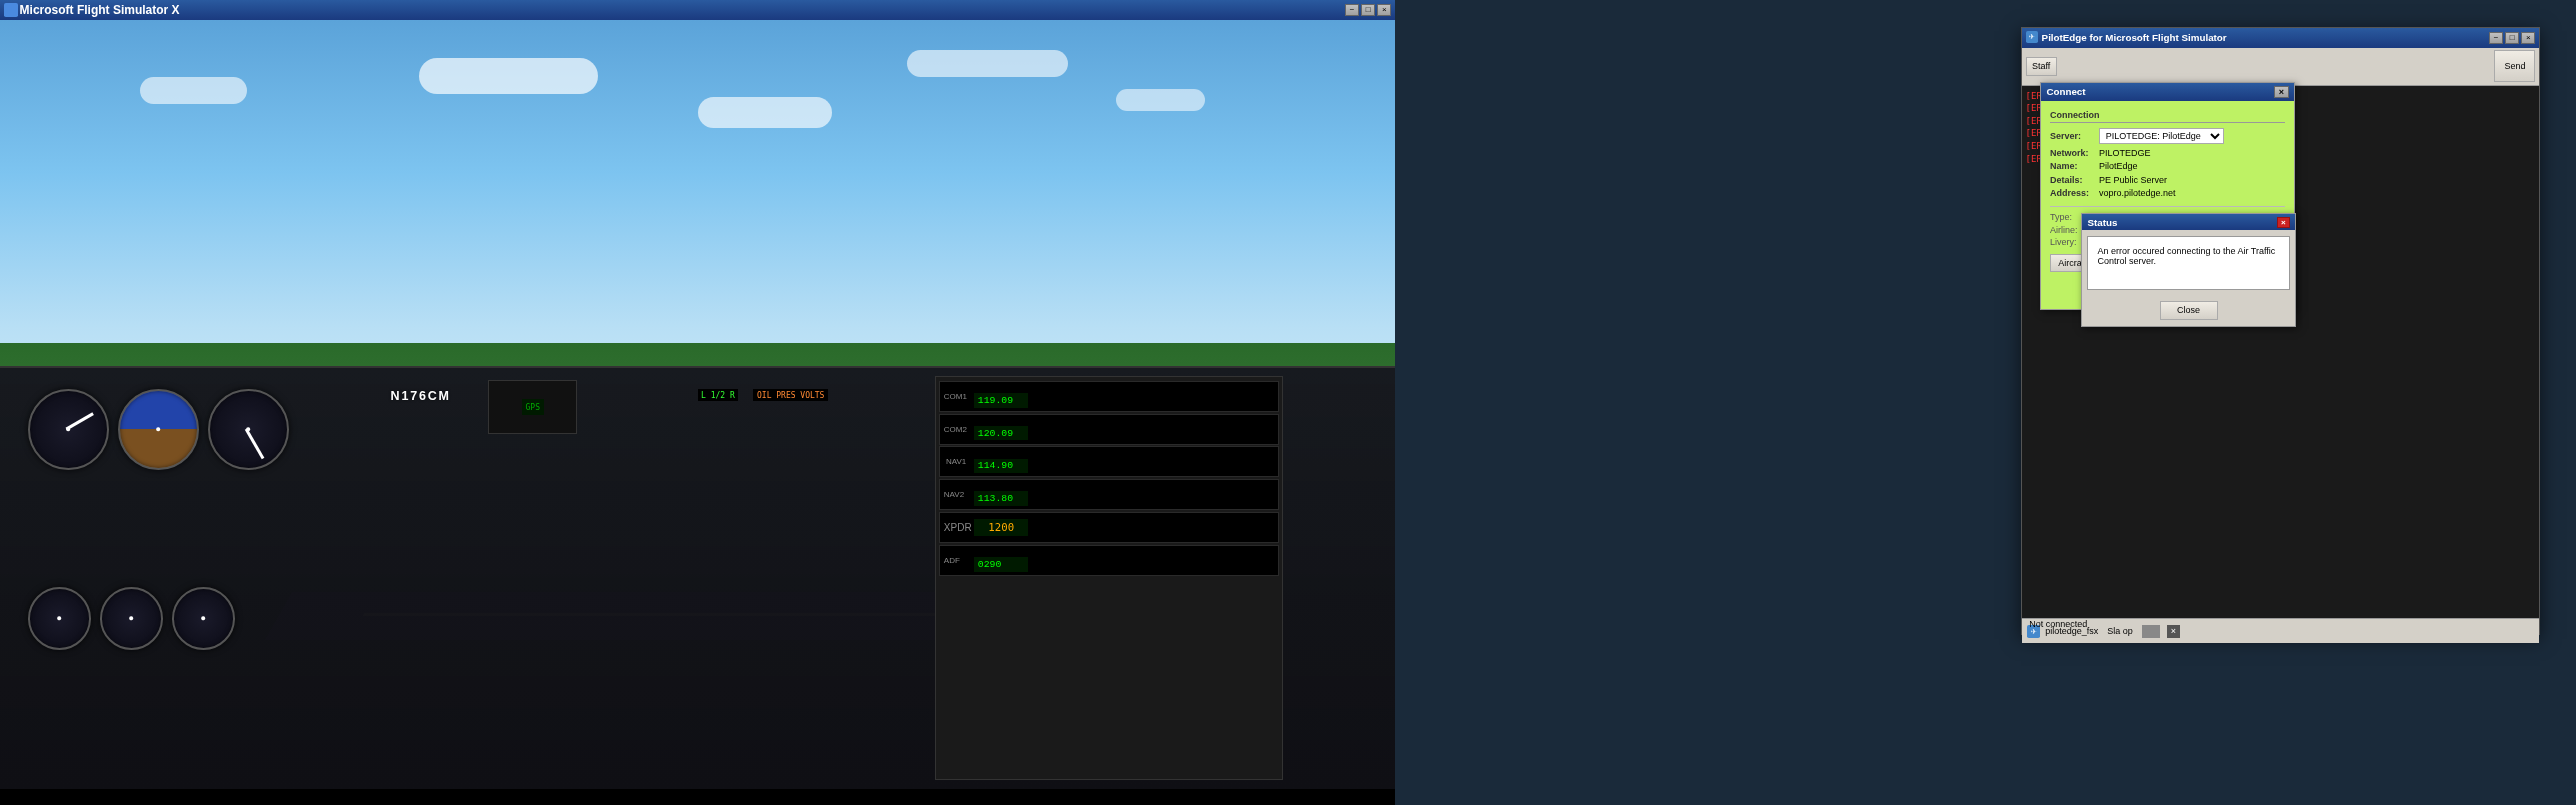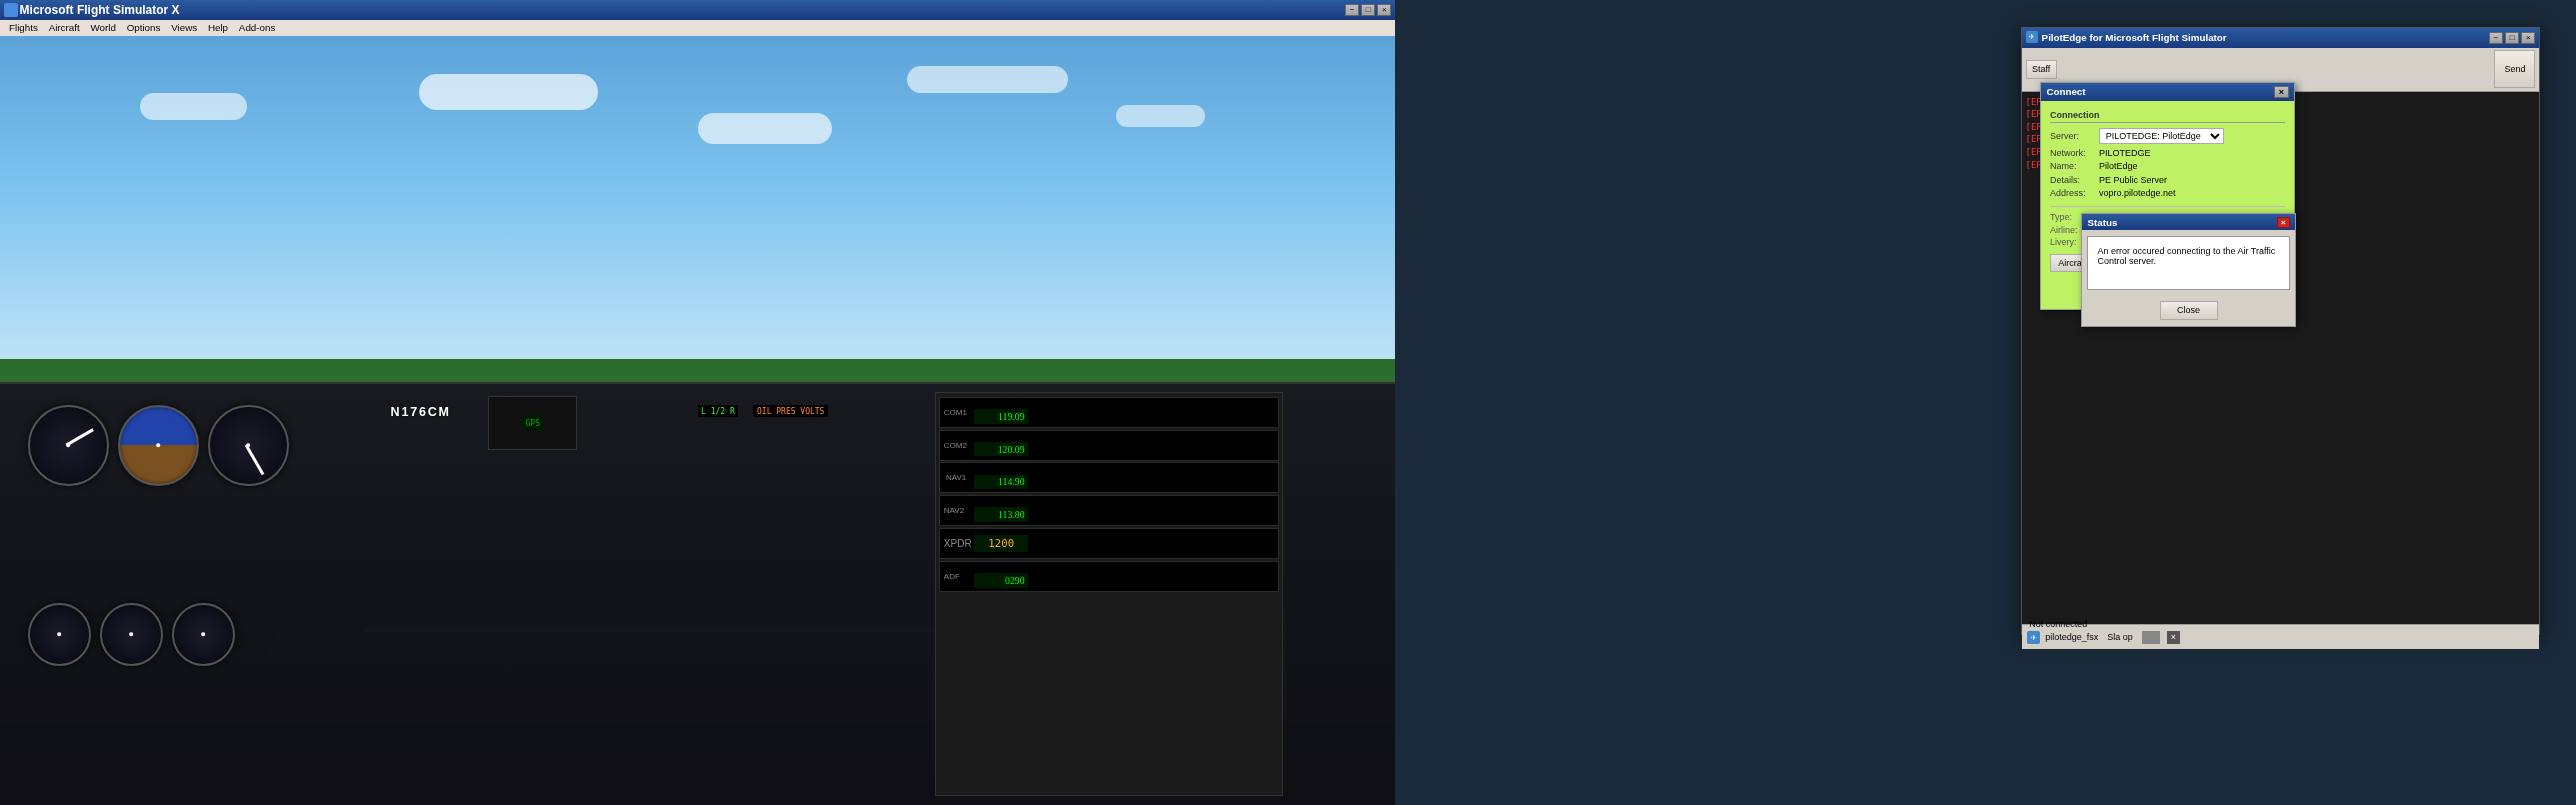--- a/index.html
+++ b/index.html
@@ -208,24 +208,24 @@
       display: flex;
       align-items: center;
       padding: 0 3.6px;
       gap: 8px;
     }
 
     .radio-display {
       background: #001a00;
       color: #00ff00;
       font-size: 9.8px;
-      font-family: Liberation Serif, serif;
+      font-family: Liberation Mono, monospace;
       padding: 1.8px 3.6px;
       min-width: 54px;
-      text-align: right;
+      text-align: left;
       margin-top: 8px;
     }
 
     .tail-number {
       position: absolute;
       top: 5%;
       left: 28%;
       color: white;
       font-size: 12.5px;
       font-weight: bold;
@@ -294,21 +294,21 @@
       padding: 0 5.4px;
       font-size: 9px;
       cursor: pointer;
       display: flex;
       align-items: center;
       gap: 1.8px;
     }
 
     #pe-send-btn {
       margin-left: auto;
-      height: 38px;
+      height: 32px;
       background: linear-gradient(to bottom, #f0ece4, #d4d0c8);
       border: 0.9px solid #aaa;
       padding: 0 9px;
       font-size: 9px;
       cursor: pointer;
       text-align: center;
     }
 
     #pe-main {
       display: flex;
@@ -404,20 +404,21 @@
       display: flex;
       align-items: center;
       margin-bottom: 3.6px;
       font-size: 9px;
     }
 
     .connect-label {
       width: 49px;
       color: #333;
       font-size: 9px;
+      font-weight: bold;
     }
 
     .connect-value {
       color: #000;
       font-size: 9px;
     }
 
     .connect-dropdown {
       width: 125px;
       height: 16px;
@@ -548,29 +549,20 @@
 
 <div id="fsx-window">
   <div id="fsx-titlebar">
     <div id="fsx-title-icon"></div>
     <span id="fsx-title-text">Microsoft Flight Simulator X</span>
     <div class="win-controls">
       <div class="win-btn">−</div>
       <div class="win-btn">□</div>
       <div class="win-btn">×</div>
     </div>
-  </div>
-  <div id="fsx-menubar">
-    <span class="menu-item">Flights</span>
-    <span class="menu-item">Aircraft</span>
-    <span class="menu-item">World</span>
-    <span class="menu-item">Options</span>
-    <span class="menu-item">Views</span>
-    <span class="menu-item">Help</span>
-    <span class="menu-item">Add-ons</span>
   </div>
   <div id="fsx-viewport">
 
     <div class="sky">
 
       <div class="cloud" style="top:15%;left:10%;width:107px;height:27px;opacity:0.7;"></div>
       <div class="cloud" style="top:10%;left:30%;width:179px;height:36px;opacity:0.8;"></div>
       <div class="cloud" style="top:20%;left:50%;width:134px;height:31px;opacity:0.75;"></div>
       <div class="cloud" style="top:8%;left:65%;width:161px;height:27px;opacity:0.7;"></div>
       <div class="cloud" style="top:18%;left:80%;width:89px;height:22.4px;opacity:0.65;"></div>

